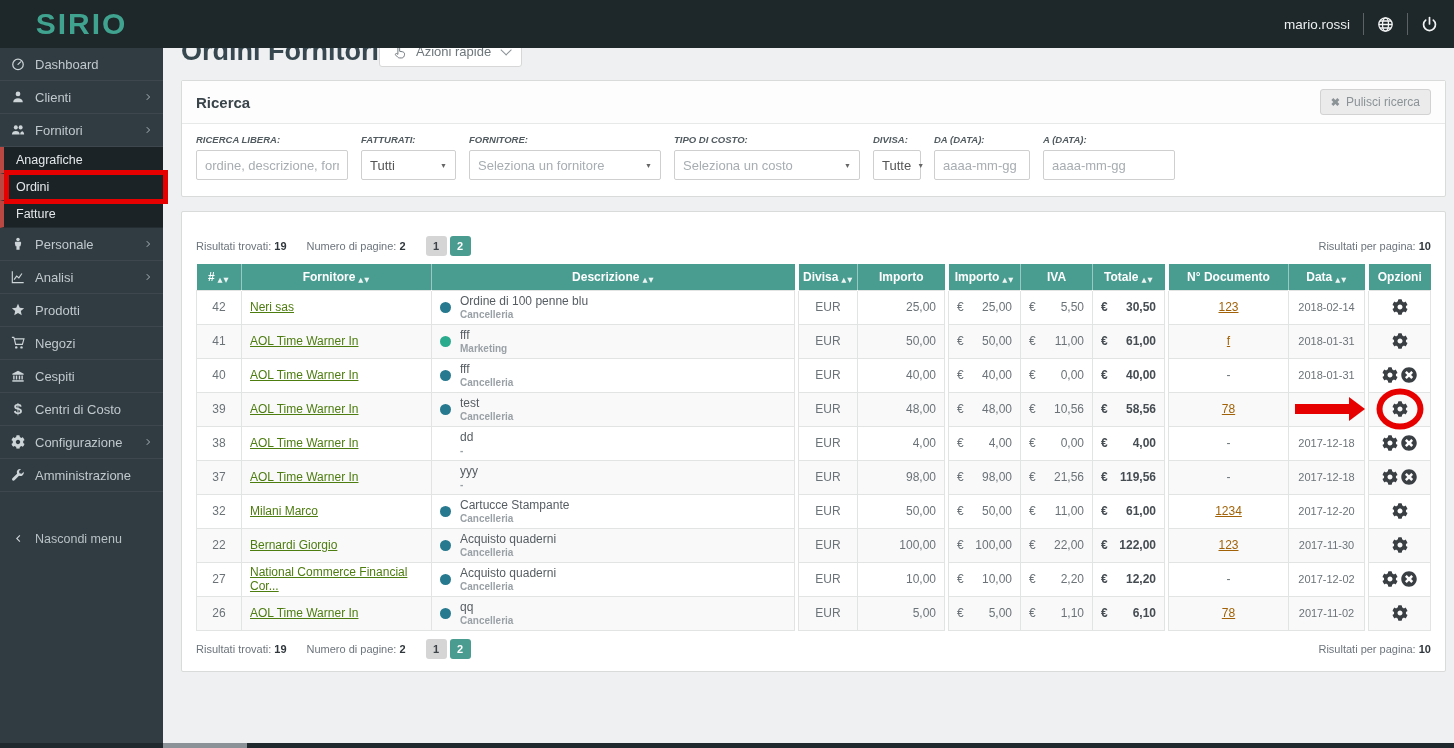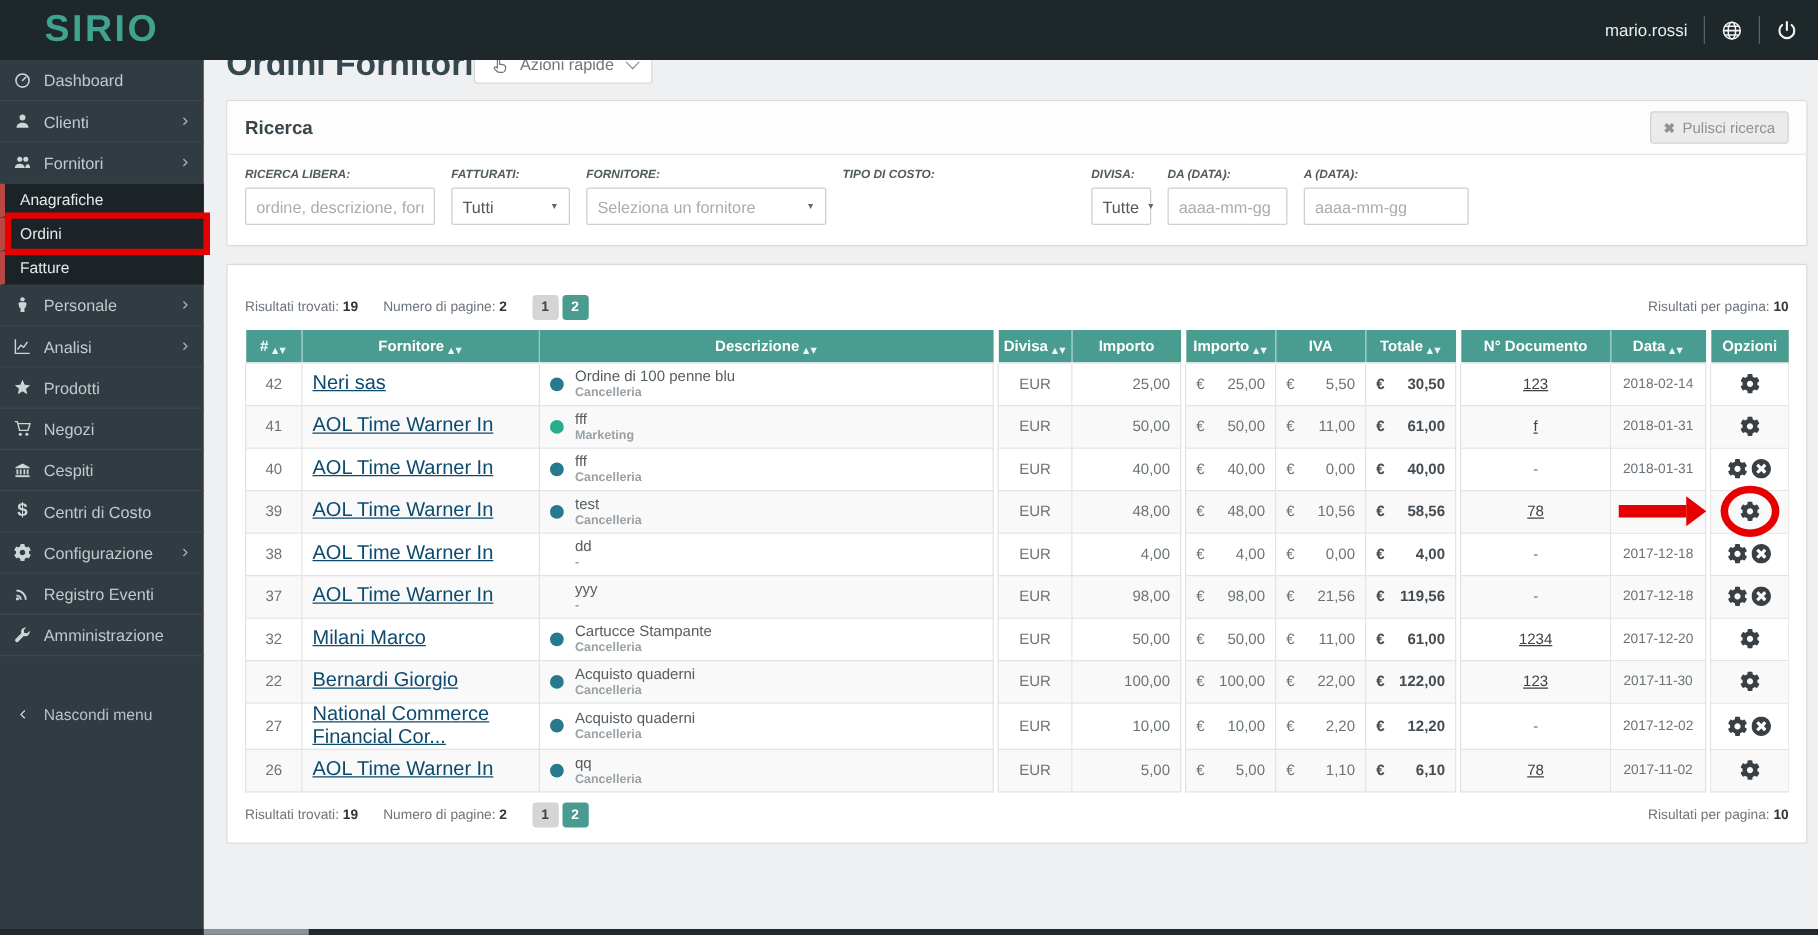--- a/index.html
+++ b/index.html
@@ -84,30 +84,30 @@
   .orders th { background:#499c90; color:#fff; font-size:12px; font-weight:bold; height:26px;
                padding:0 4px; cursor:pointer; }
   .orders th + th:not(.gap) { border-left:1px solid rgba(255,255,255,.45); }
   .sort-arrows { font-family:"DejaVu Sans", sans-serif; font-size:6.5px; letter-spacing:1px;
                  opacity:.9; margin-left:3px; vertical-align:-1px; }
   .orders th.gap, .orders td.gap { background:#fff !important; border:none !important; padding:0; cursor:default; }
   .orders td { border:1px solid #e2e4e4; height:34px; font-size:12px; color:#6b7378;
                padding:0 8px; background:#fff; }
   .orders tbody tr:nth-child(even) td { background:#f9f9f9; }
   .c { text-align:center; } .r { text-align:right; }
-  a.supplier { color:#0c4a6e; font-size:16px; }
+  a.supplier { color:#4d7c0f; font-size:12px; }
   .desc-wrap { display:flex; align-items:center; gap:9px; }
   .dot { width:11px; height:11px; border-radius:50%; flex:0 0 11px; }
   .dot.blue { background:#26798e; } .dot.green { background:#2bab8d; }
   .desc-title { font-size:12px; color:#565d62; line-height:14px; }
   .desc-sub { font-size:10px; font-weight:bold; color:#9aa1a6; line-height:13px; }
   .money { display:flex; justify-content:space-between; align-items:center; }
   .tot { font-weight:bold; color:#454c52; }
   td.datec { font-size:11px; position:relative; }
-  a.doc { color:#404040; font-size:12px; }
+  a.doc { color:#a16207; font-size:12px; }
   a.doc.plain { color:#6b7378; text-decoration:none; }
   td.optc { text-align:center; position:relative; }
   .opt-icons { display:inline-flex; gap:3px; align-items:center; vertical-align:middle; }
   .opt-icons svg { width:16px; height:16px; color:#3a3f44; cursor:pointer; }
 
   
   .annot-ring { display:none; position:absolute; left:50%; top:50%; transform:translate(-50%,-50%);
                 width:47px; height:41px; border:6px solid #e60000; border-radius:50%; z-index:20;
                 pointer-events:none; }
   .annot-arrow { display:none; position:absolute; left:6px; top:50%; margin-top:-5px; width:54px;
@@ -344,28 +344,20 @@
     <span>Configurazione</span>
     <span class="chev">
         <svg>
           <use href="#i-chev-r"></use>
         </svg>
       </span>
   </div>
   <div class="nav-item">
     <span class="ic">
         <svg>
-          <use href="#i-rss"></use>
-        </svg>
-      </span>
-    <span>Registro Eventi</span>
-  </div>
-  <div class="nav-item">
-    <span class="ic">
-        <svg>
           <use href="#i-wrench"></use>
         </svg>
       </span>
     <span>Amministrazione</span>
   </div>
   <div class="nav-item collapse-item">
     <span class="ic">
         <svg style="width:11px;height:11px">
           <use href="#i-chev-l"></use>
         </svg>
@@ -417,20 +409,24 @@
       </div>
       <div class="field w190">
         <label>FORNITORE:</label>
         <div class="ctrl">
           <span class="ph">Seleziona un fornitore</span>
           <span class="sel-arrow">▼</span>
         </div>
       </div>
       <div class="field w186">
         <label>TIPO DI COSTO:</label>
+        <div class="ctrl">
+          <span class="ph">Seleziona un costo</span>
+          <span class="sel-arrow">▼</span>
+        </div>
       </div>
       <div class="field w46">
         <label>DIVISA:</label>
         <div class="ctrl">
           <span>Tutte</span>
           <span class="sel-arrow">▼</span>
         </div>
       </div>
       <div class="field w95b">
         <label>DA (DATA):</label>

